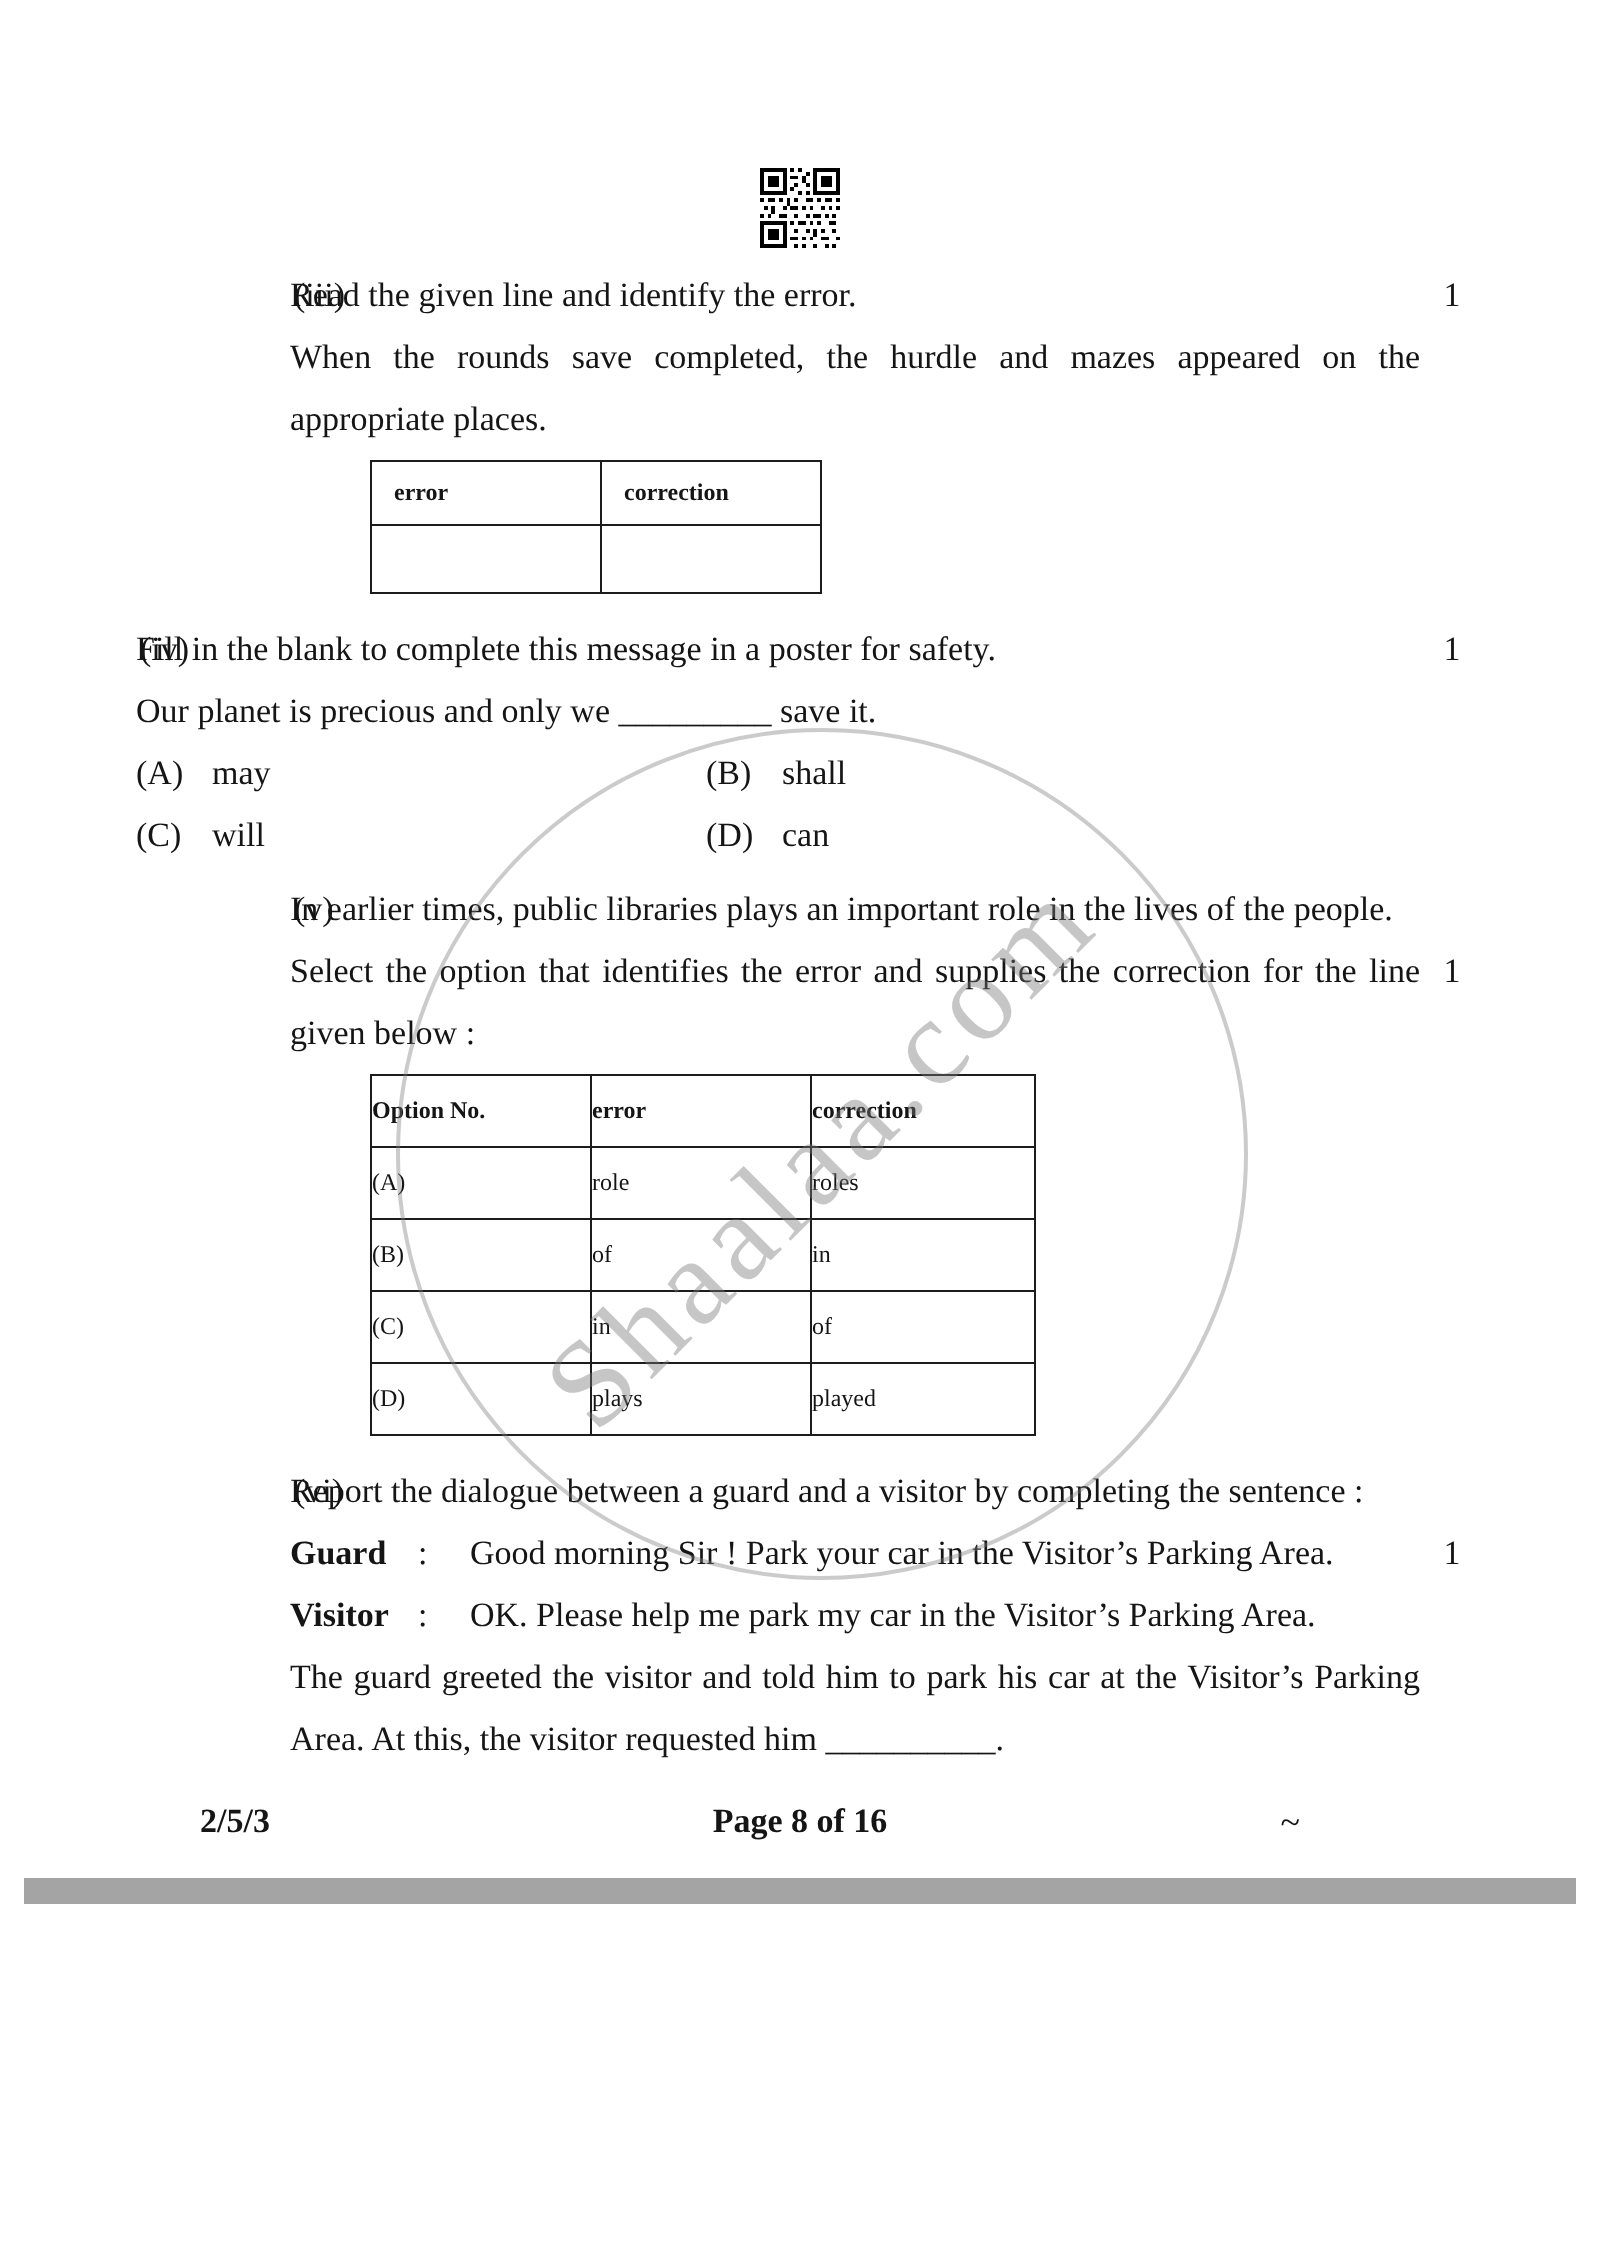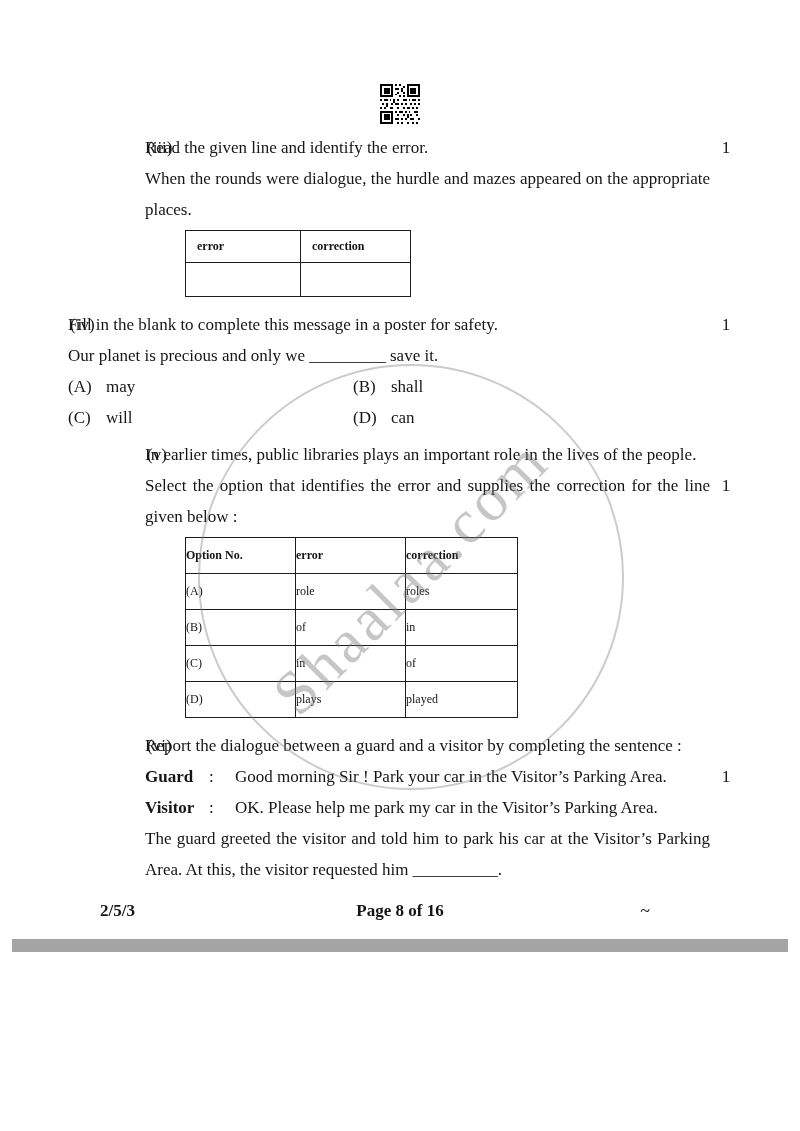--- a/index.html
+++ b/index.html
@@ -84,21 +84,21 @@
         <path d="M8 18h2v1H8zM11 18h1v1h-1zM13 18h1v1h-1zM16 18h2v1h-2zM20 18h1v1h-1z"></path>
         <path d="M9 20h1v1H9zM11 20h1v1h-1zM14 20h1v1h-1zM17 20h1v1h-1zM19 20h1v1h-1z"></path>
       </g>
     </svg>
   </div>
 
   <div class="q">
     <div class="qnum">(iii)</div>
     <div class="qbody">
       <div>Read the given line and identify the error.</div>
-      <div class="para">When the rounds were dialogue, the hurdle and mazes appeared on the appropriate places.</div>
+      <div class="para">When the rounds save completed, the hurdle and mazes appeared on the appropriate places.</div>
       <table class="tbl tbl-ec">
         <tbody>
           <tr>
             <th>error</th>
             <th>correction</th>
           </tr>
           <tr>
             <td></td>
             <td></td>
           </tr>

